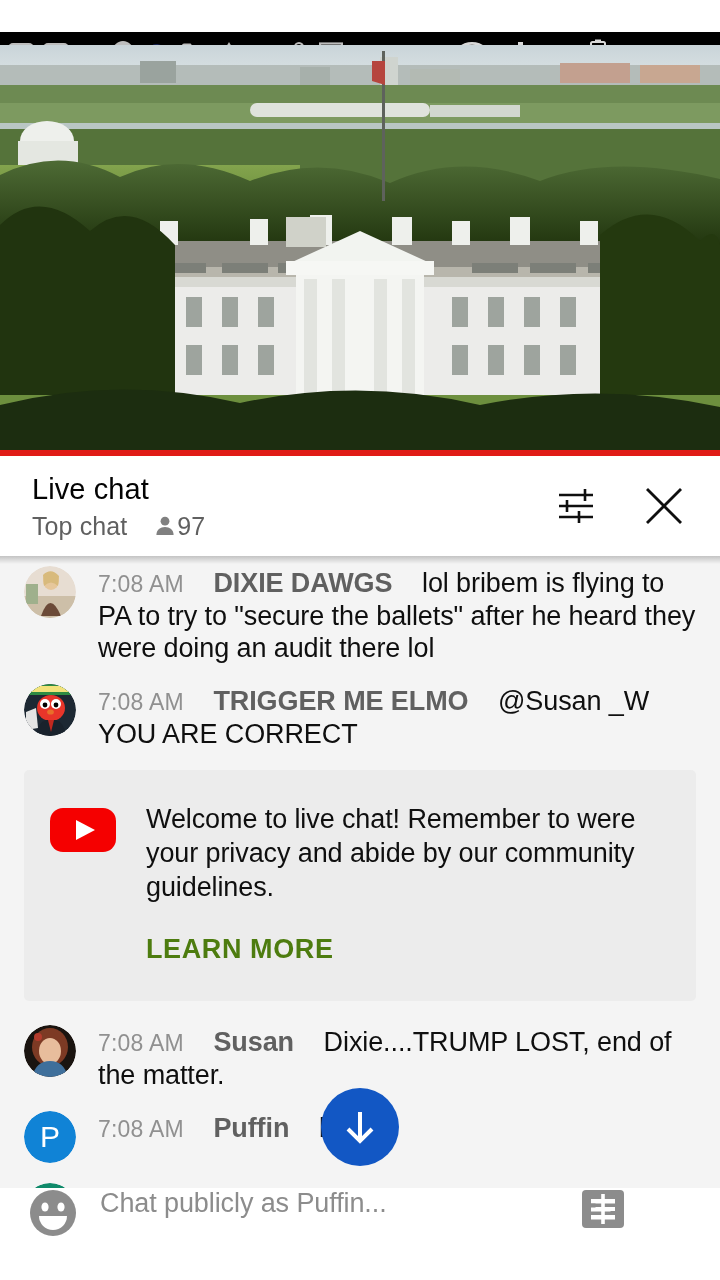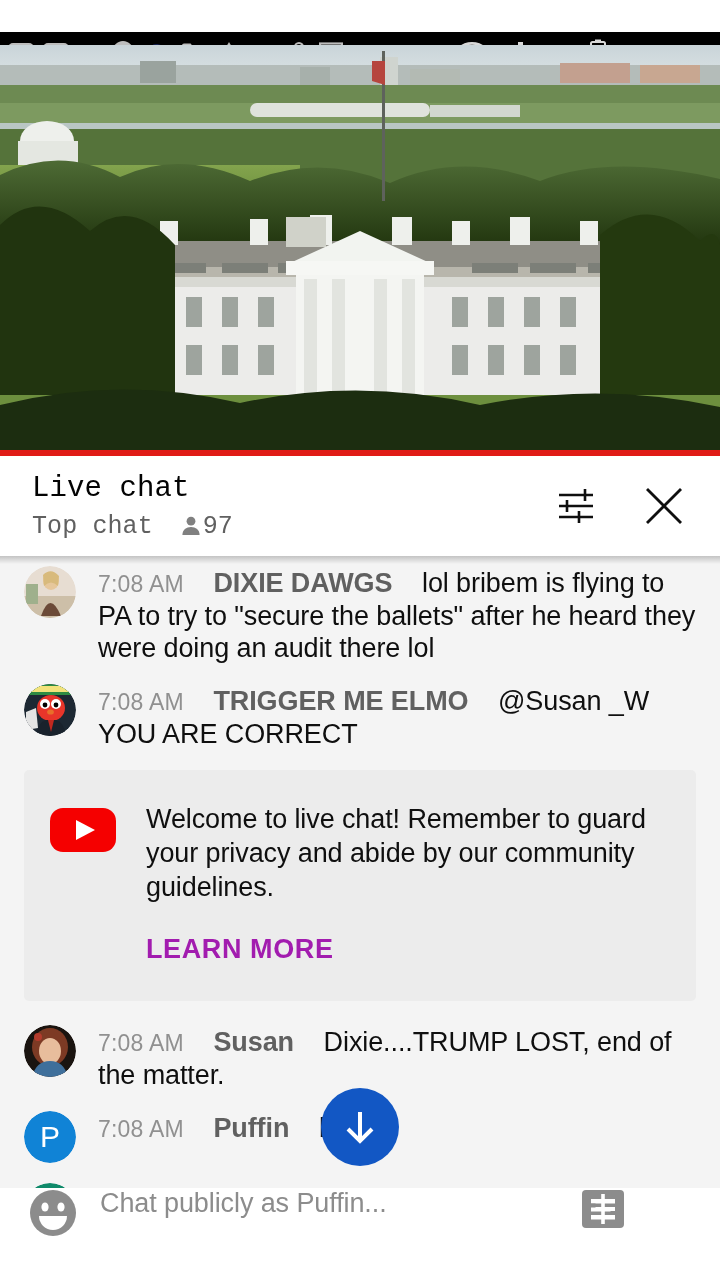--- a/index.html
+++ b/index.html
@@ -36,21 +36,20 @@
   .progress {
     position:absolute; top:450px; left:0; width:720px; height:6px;
     background:#e01b16;
   }
 
   
   .chat-header {
     position:absolute; top:456px; left:0; width:720px; height:100px;
     background:#fff; display:flex; align-items:center;
     padding: 0 26px 0 32px;
-    font-family: Liberation Mono, monospace;
   }
   .ch-titles { flex:1; }
   .ch-title {
     font-size:29px; color:#030303; font-weight:400;
     line-height:34px; letter-spacing:0.1px;
   }
   .ch-sub { display:flex; align-items:center; margin-top:6px; }
   .ch-sub-label { font-size:25px; color:#606060; letter-spacing:0.1px; }
   .ch-viewers { display:flex; align-items:center; margin-left:26px; }
   .ch-count { font-size:25px; color:#606060; }
@@ -97,21 +96,21 @@
     background:#ececec; border-radius:5px;
     display:flex; align-items:flex-start;
     padding: 32px 26px 36px 26px;
   }
   .yt-logo { flex:0 0 72px; margin-right:24px; padding-top:4px; }
   .welcome-body { flex:1; }
   .welcome-text {
     font-size:27px; line-height:34px; color:#0f0f0f; letter-spacing:-0.1px;
   }
   .learn-more {
-    margin-top:30px; color:#a21caf; font-size:27px;
+    margin-top:30px; color:#4d7c0f; font-size:27px;
     font-weight:bold; letter-spacing:0.6px; cursor:pointer; display:inline-block;
   }
 
   
   .fab {
     position:absolute; left:321px; top:1088px;
     width:78px; height:78px; border-radius:50%;
     background:#1257c4; display:flex; align-items:center; justify-content:center;
     cursor:pointer; z-index:20;
   }
@@ -452,21 +451,21 @@
     </div>
 
     <div class="welcome">
       <span class="yt-logo">
         <svg width="66" height="48" viewBox="0 0 66 48">
           <rect x="0" y="2" width="66" height="44" rx="13" fill="#f50000"></rect>
           <path d="M26 14 L45 24 L26 34 Z" fill="#ffffff"></path>
         </svg>
       </span>
       <div class="welcome-body">
-        <div class="welcome-text">Welcome to live chat! Remember to guard your privacy and abide by our community guidelines.</div>
+        <div class="welcome-text">Welcome to live chat! Remember to were your privacy and abide by our community guidelines.</div>
         <div class="learn-more">LEARN MORE</div>
       </div>
     </div>
 
     <div class="msg">
       <span class="msg-avatar">
         <svg viewBox="0 0 52 52">
           <defs>
               <clipPath id="c2">
                 <circle cx="26" cy="26" r="26"></circle>

